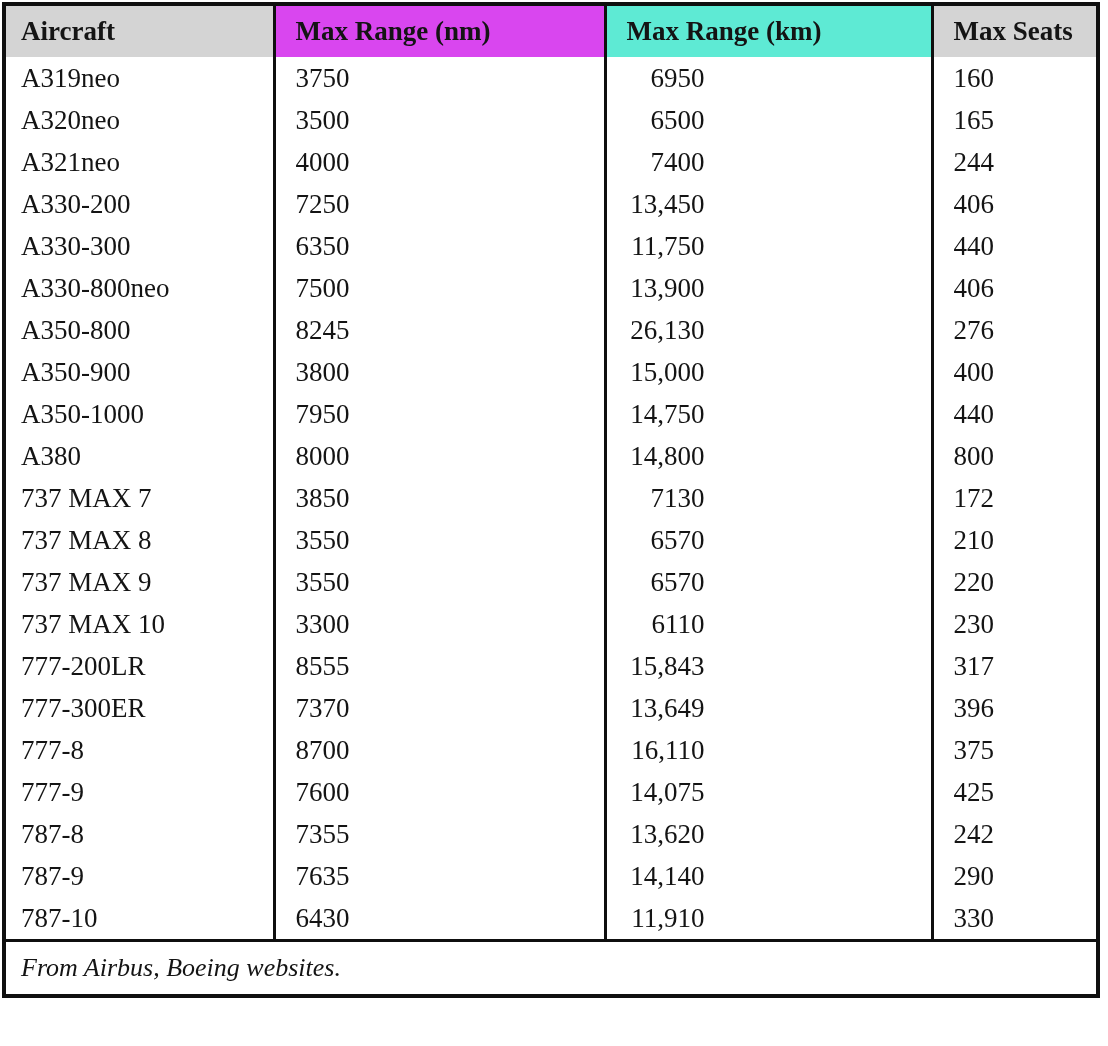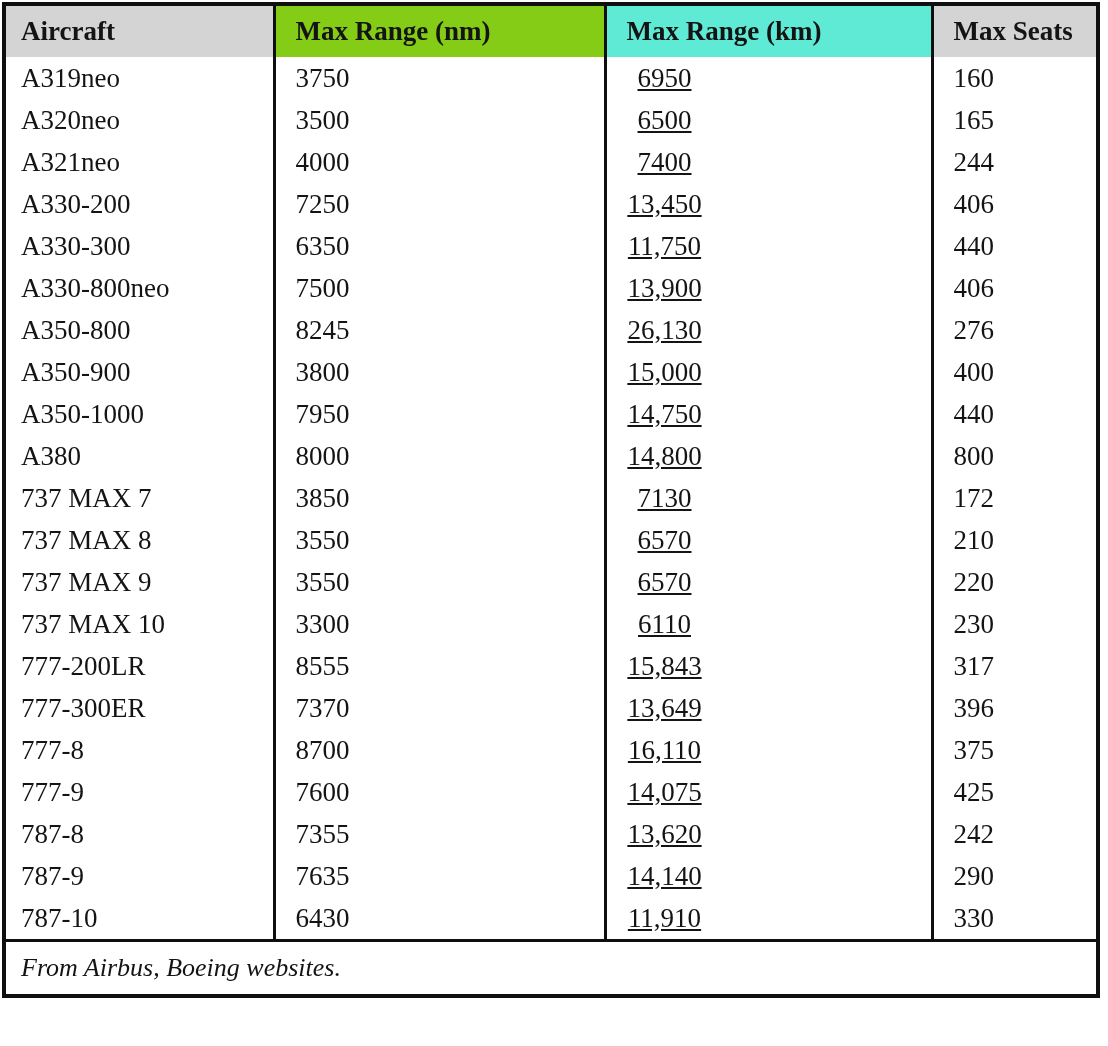--- a/index.html
+++ b/index.html
@@ -47,22 +47,21 @@
     border-right: 3px solid #0f0f0f;
     white-space: nowrap;
   }
   tbody td:first-child { padding-left: 15px; }
   tbody td:last-child { border-right: none; margin-left: 12px; }
 
   tbody td .km {
     display: inline-block;
     width: 80px;
     margin-left: -2px;
-    text-align: center;
-    text-decoration: underline;
+    text-align: right;
   }
 
   tfoot td {
     border-top: 3px solid #0f0f0f;
     height: 52px;
     padding: 0 0 0 15px;
     vertical-align: middle;
     font-style: italic;
     font-size: 26px;
   }
@@ -74,21 +73,21 @@
   <table class="data-table">
     <colgroup>
       <col class="c1">
         <col class="c2">
         <col class="c3">
         <col class="c4">
     </colgroup>
     <thead>
       <tr>
         <th style="background: rgb(212, 212, 212);">Aircraft</th>
-        <th class="pad20" style="background: #84cc16;">Max Range (nm)</th>
+        <th class="pad20" style="background: #d946ef;">Max Range (nm)</th>
         <th class="pad20" style="background: #5eead4;">Max Range (km)</th>
         <th class="pad20" style="background: rgb(212, 212, 212);">Max Seats</th>
       </tr>
     </thead>
     <tbody>
         <tr>
           <td>A319neo</td>
           <td>3750</td>
           <td><span class="km">6950</span></td>
           <td>160</td>

